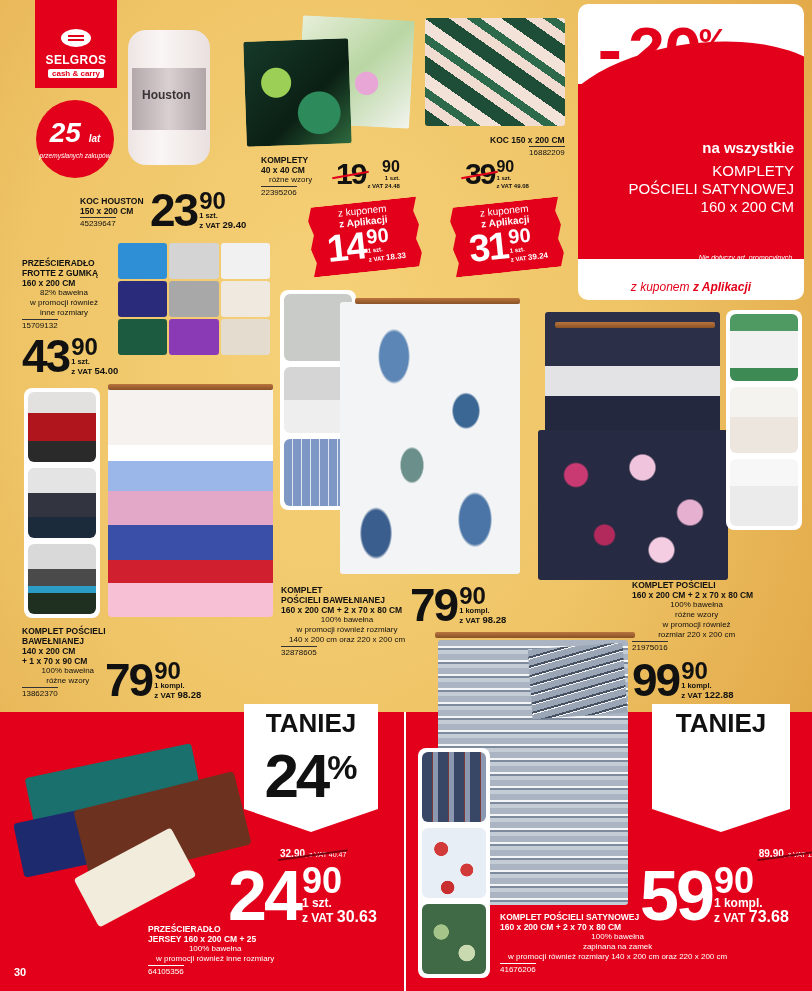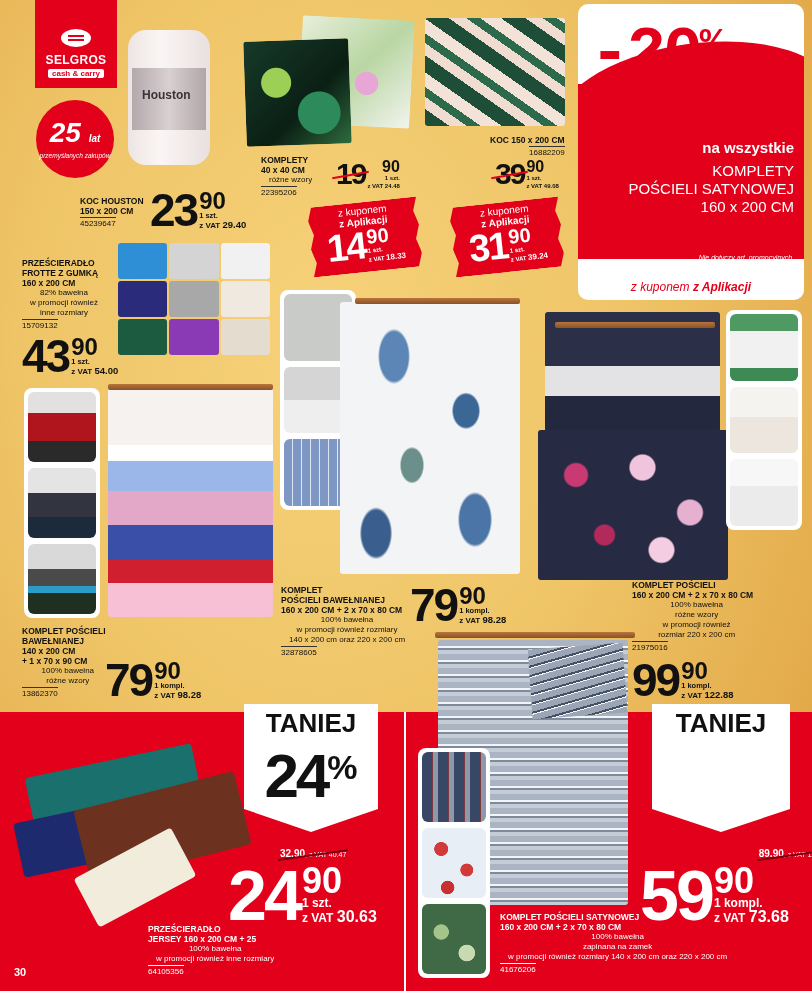--- a/index.html
+++ b/index.html
@@ -156,21 +156,21 @@
     </div>
   </div>
 </div>
 
 
 <div class="abs koc img"></div>
 <div class="abs prod-text" style="left:490px;top:135px;text-align:right;">
   <div class="t">KOC 150 x 200 CM</div>
   <div class="code">16882209</div>
 </div>
-<div class="abs price" style="left:495px;top:160px;justify-content:space-between;">
+<div class="abs price" style="left:465px;top:160px;justify-content:space-between;">
   <div class="main old" style="font-size:30px;line-height:28px;">39</div>
   <div class="right">
     <div class="cents" style="font-size:16px;line-height:14px;">90</div>
     <div class="unit" style="font-size:6px">1 szt.</div>
     <div class="unit" style="font-size:6px">z VAT 49.08</div>
   </div>
 </div>
 <div class="abs coupon" style="left:452px;top:202px;">
   <div class="l1">z kuponem</div>
   <div class="l2">z Aplikacji</div>

